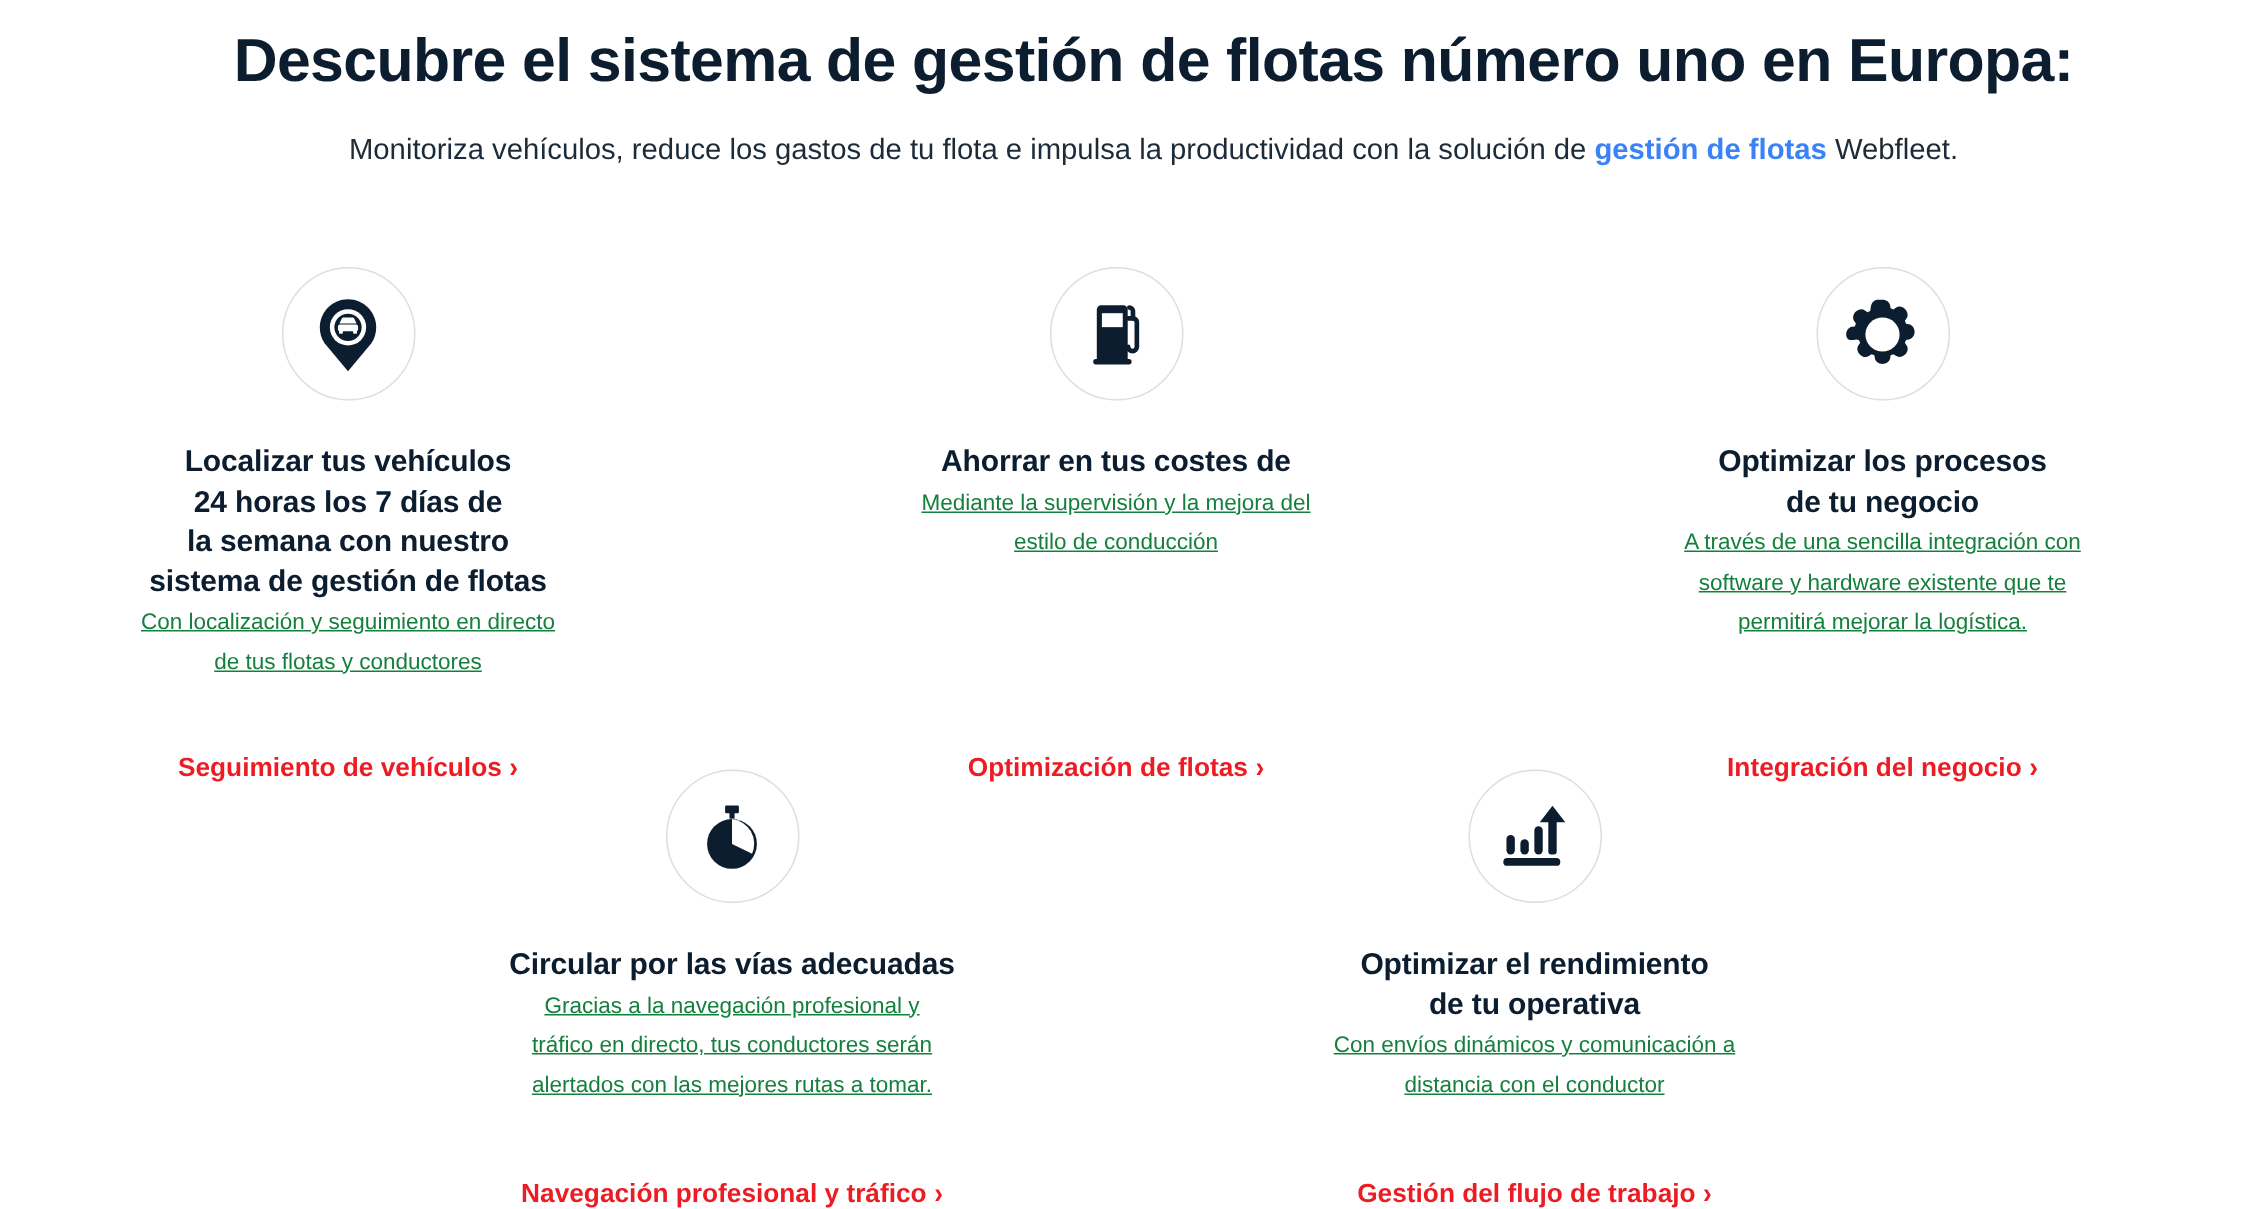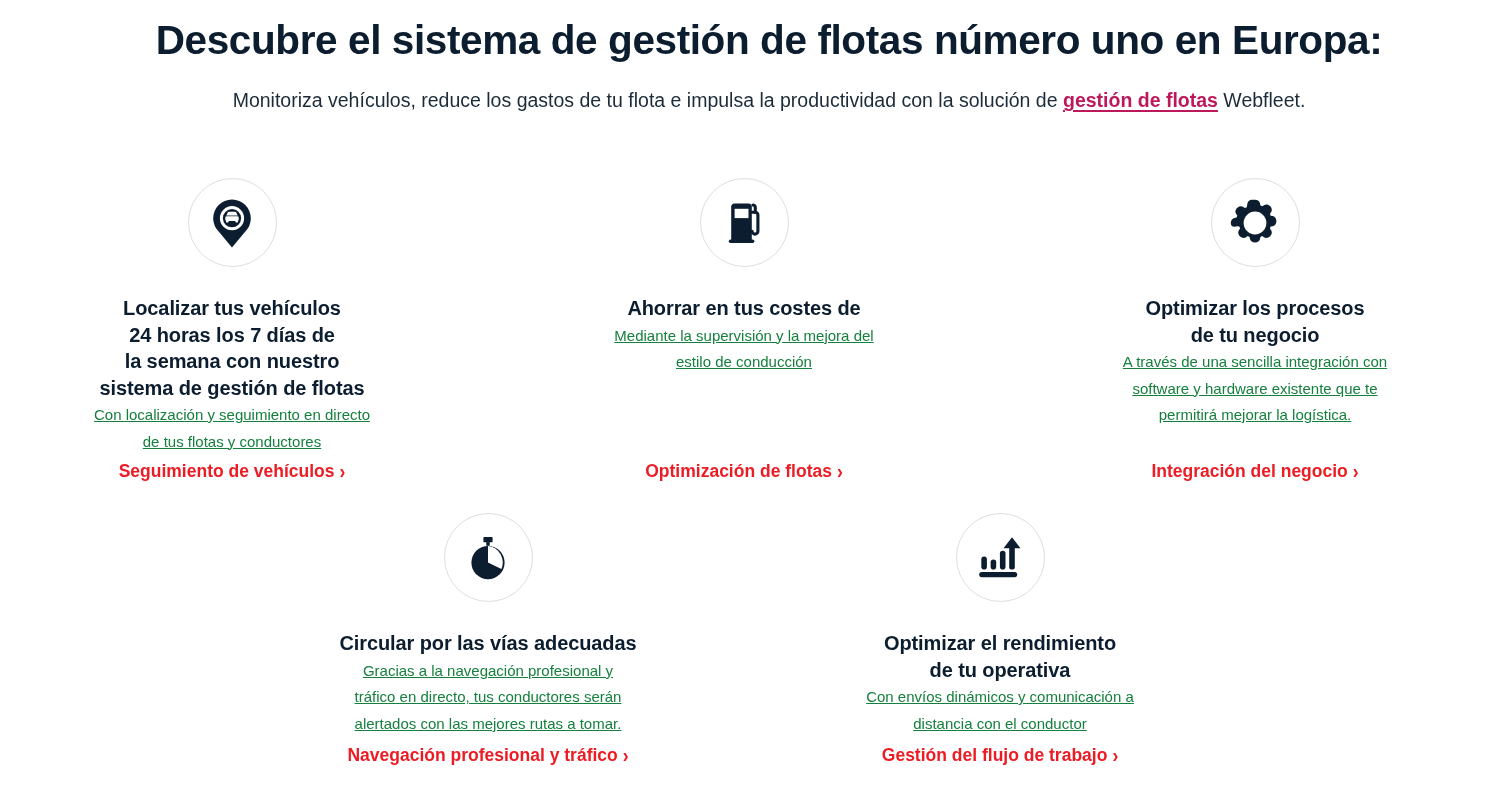--- a/index.html
+++ b/index.html
@@ -44,42 +44,41 @@
     margin-top: 24px;
     font-size: 19.5px;
     line-height: 1.35;
     font-weight: 400;
     color: #1c2b39;
     white-space: nowrap;
   }
 
   .hero-sub .sub-link {
     font-weight: 700;
-    color: #be185d;
-    text-decoration: underline;
+    color: #3b82f6;
     text-underline-offset: 3px;
     text-decoration-thickness: 2px;
     cursor: pointer;
     text-align: center;
   }
 
   
   .card {
     position: absolute;
     text-align: center;
   }
 
   .card-row1 { width: 420px; top: 178px; }
   .card-row2 { width: 420px; top: 513px; }
 
   .c1 { left: 22px; }
   .c2 { left: 534px; }
   .c3 { left: 1045px; }
   .c4 { left: 278px; }
-  .c5 { left: 790px; }
+  .c5 { left: 813px; }
 
   
   .icon-circle {
     width: 89px;
     height: 89px;
     margin: 0 auto;
     border: 1.6px solid #dedede;
     border-radius: 50%;
     background: #ffffff;
     display: flex;
@@ -111,20 +110,21 @@
   .card-link {
     position: absolute;
     left: 0;
     width: 100%;
     font-size: 17.5px;
     line-height: 22px;
     font-weight: 700;
     color: #ed1c24;
     cursor: pointer;
     white-space: nowrap;
+    margin-top: 40px;
   }
 
   .card-row1 .card-link { top: 282px; }
   .card-row2 .card-link { top: 231px; }
 
   .card-link .chev {
     display: inline-block;
     margin-left: 5px;
     font-weight: 700;
     transform: scaleY(1.12);

